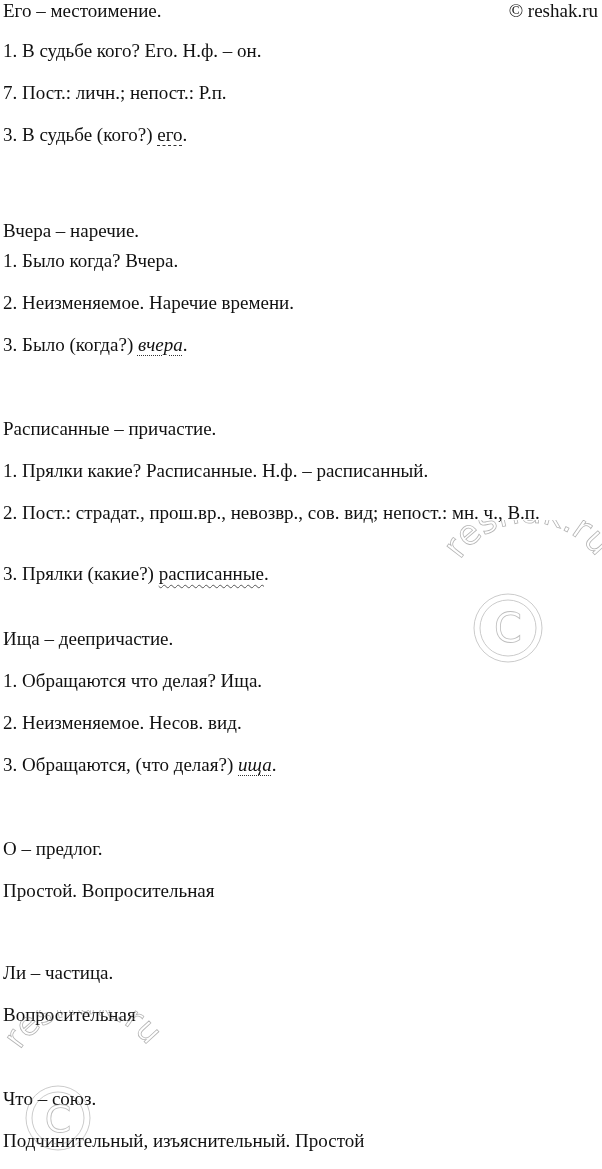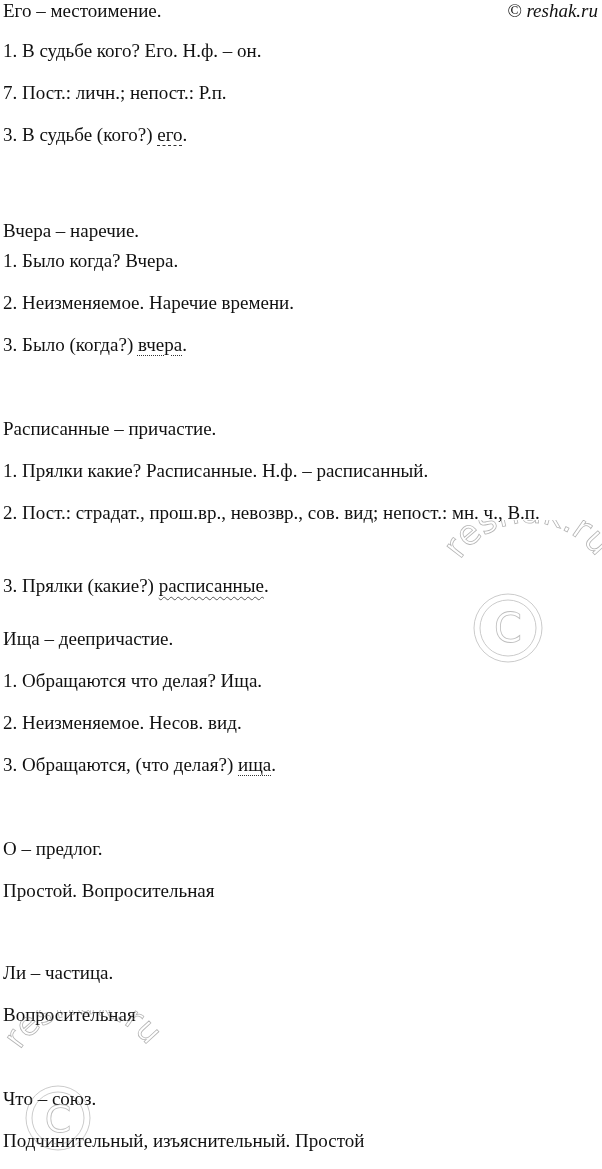--- a/index.html
+++ b/index.html
@@ -7,24 +7,24 @@
     width: 602px; height: 1169px; position: relative; overflow: hidden;
     font-family: "Liberation Serif", "DejaVu Serif", serif;
     font-size: 19px; color: #111111;
   }
   .line {
     position: absolute; left: 3px; white-space: nowrap;
     line-height: 22px; height: 22px;
   }
   .copyright {
     position: absolute; right: 4px; top: 0px; line-height: 22px;
-    font-size: 19px; white-space: nowrap; font-style: italic;
+    font-size: 19px; white-space: nowrap;
   }
   .u-dashed { text-decoration: underline dashed #333; text-underline-offset: 4px; text-decoration-thickness: 1px; margin-top: 27px; }
-  .u-dashdot { text-decoration: underline dotted #333; text-underline-offset: 4px; text-decoration-thickness: 1px; }
+  .u-dashdot { text-decoration: underline dotted #333; text-underline-offset: 4px; text-decoration-thickness: 1px; font-style: italic; }
   .u-wavy { text-decoration: underline wavy #555; text-underline-offset: 4px; text-decoration-thickness: 1px; text-decoration-skip-ink: none; }
   .watermark {
     position: absolute; pointer-events: none; opacity: 0.55;
   }
 </style>
 </head>
 <body>
 
 <div class="copyright">© reshak.ru</div>
 
@@ -38,21 +38,21 @@
 <div class="line" style="top:220px">Вчера – наречие.</div>
 <div class="line" style="top:250px">1. Было когда? Вчера.</div>
 <div class="line" style="top:292px">2. Неизменяемое. Наречие времени.</div>
 <div class="line" style="top:334px">
   <span>3. Было (когда?) </span><span class="u-dashdot">вчера</span><span>.</span>
 </div>
 
 <div class="line" style="top:418px">Расписанные – причастие.</div>
 <div class="line" style="top:460px">1. Прялки какие? Расписанные. Н.ф. – расписанный.</div>
 <div class="line" style="top:502px">2. Пост.: страдат., прош.вр., невозвр., сов. вид; непост.: мн. ч., В.п.</div>
-<div class="line" style="top:575px">
+<div class="line" style="top:563px">
   <span>3. Прялки (какие?) </span><span class="u-wavy">расписанные</span><span>.</span>
 </div>
 
 <div class="line" style="top:628px">Ища – деепричастие.</div>
 <div class="line" style="top:670px">1. Обращаются что делая? Ища.</div>
 <div class="line" style="top:712px">2. Неизменяемое. Несов. вид.</div>
 <div class="line" style="top:754px">
   <span>3. Обращаются, (что делая?) </span><span class="u-dashdot">ища</span><span>.</span>
 </div>
 

